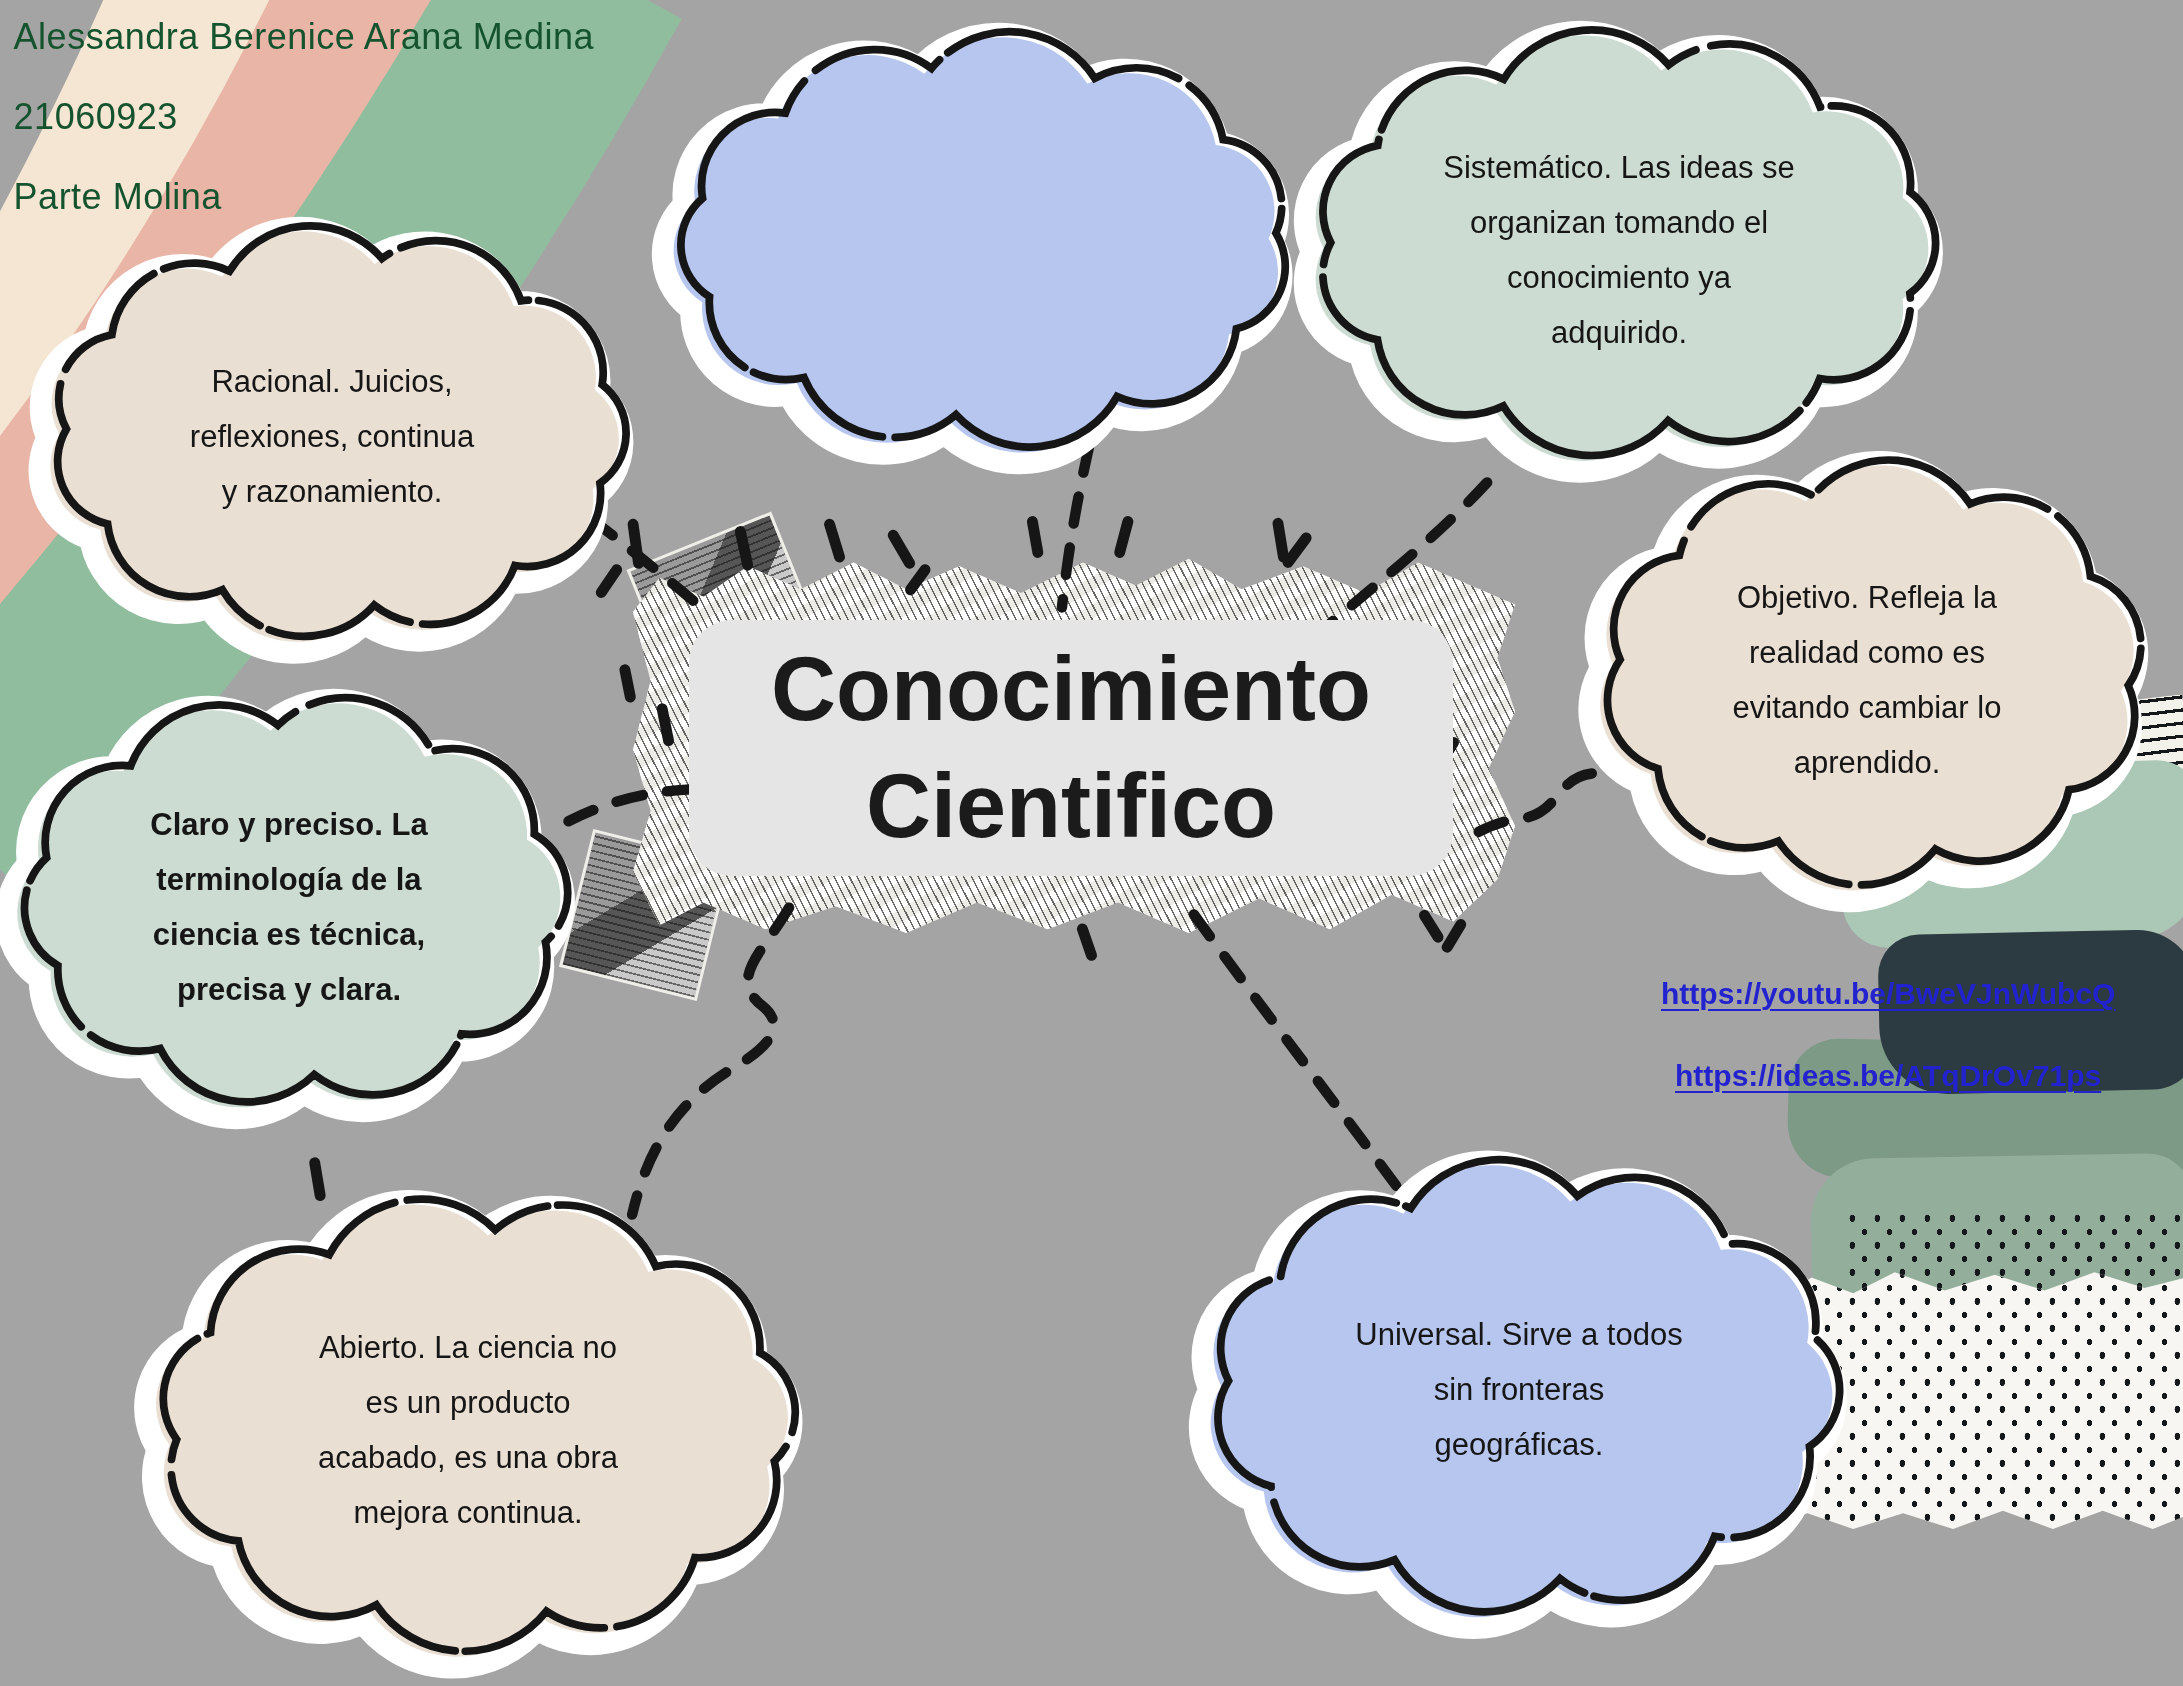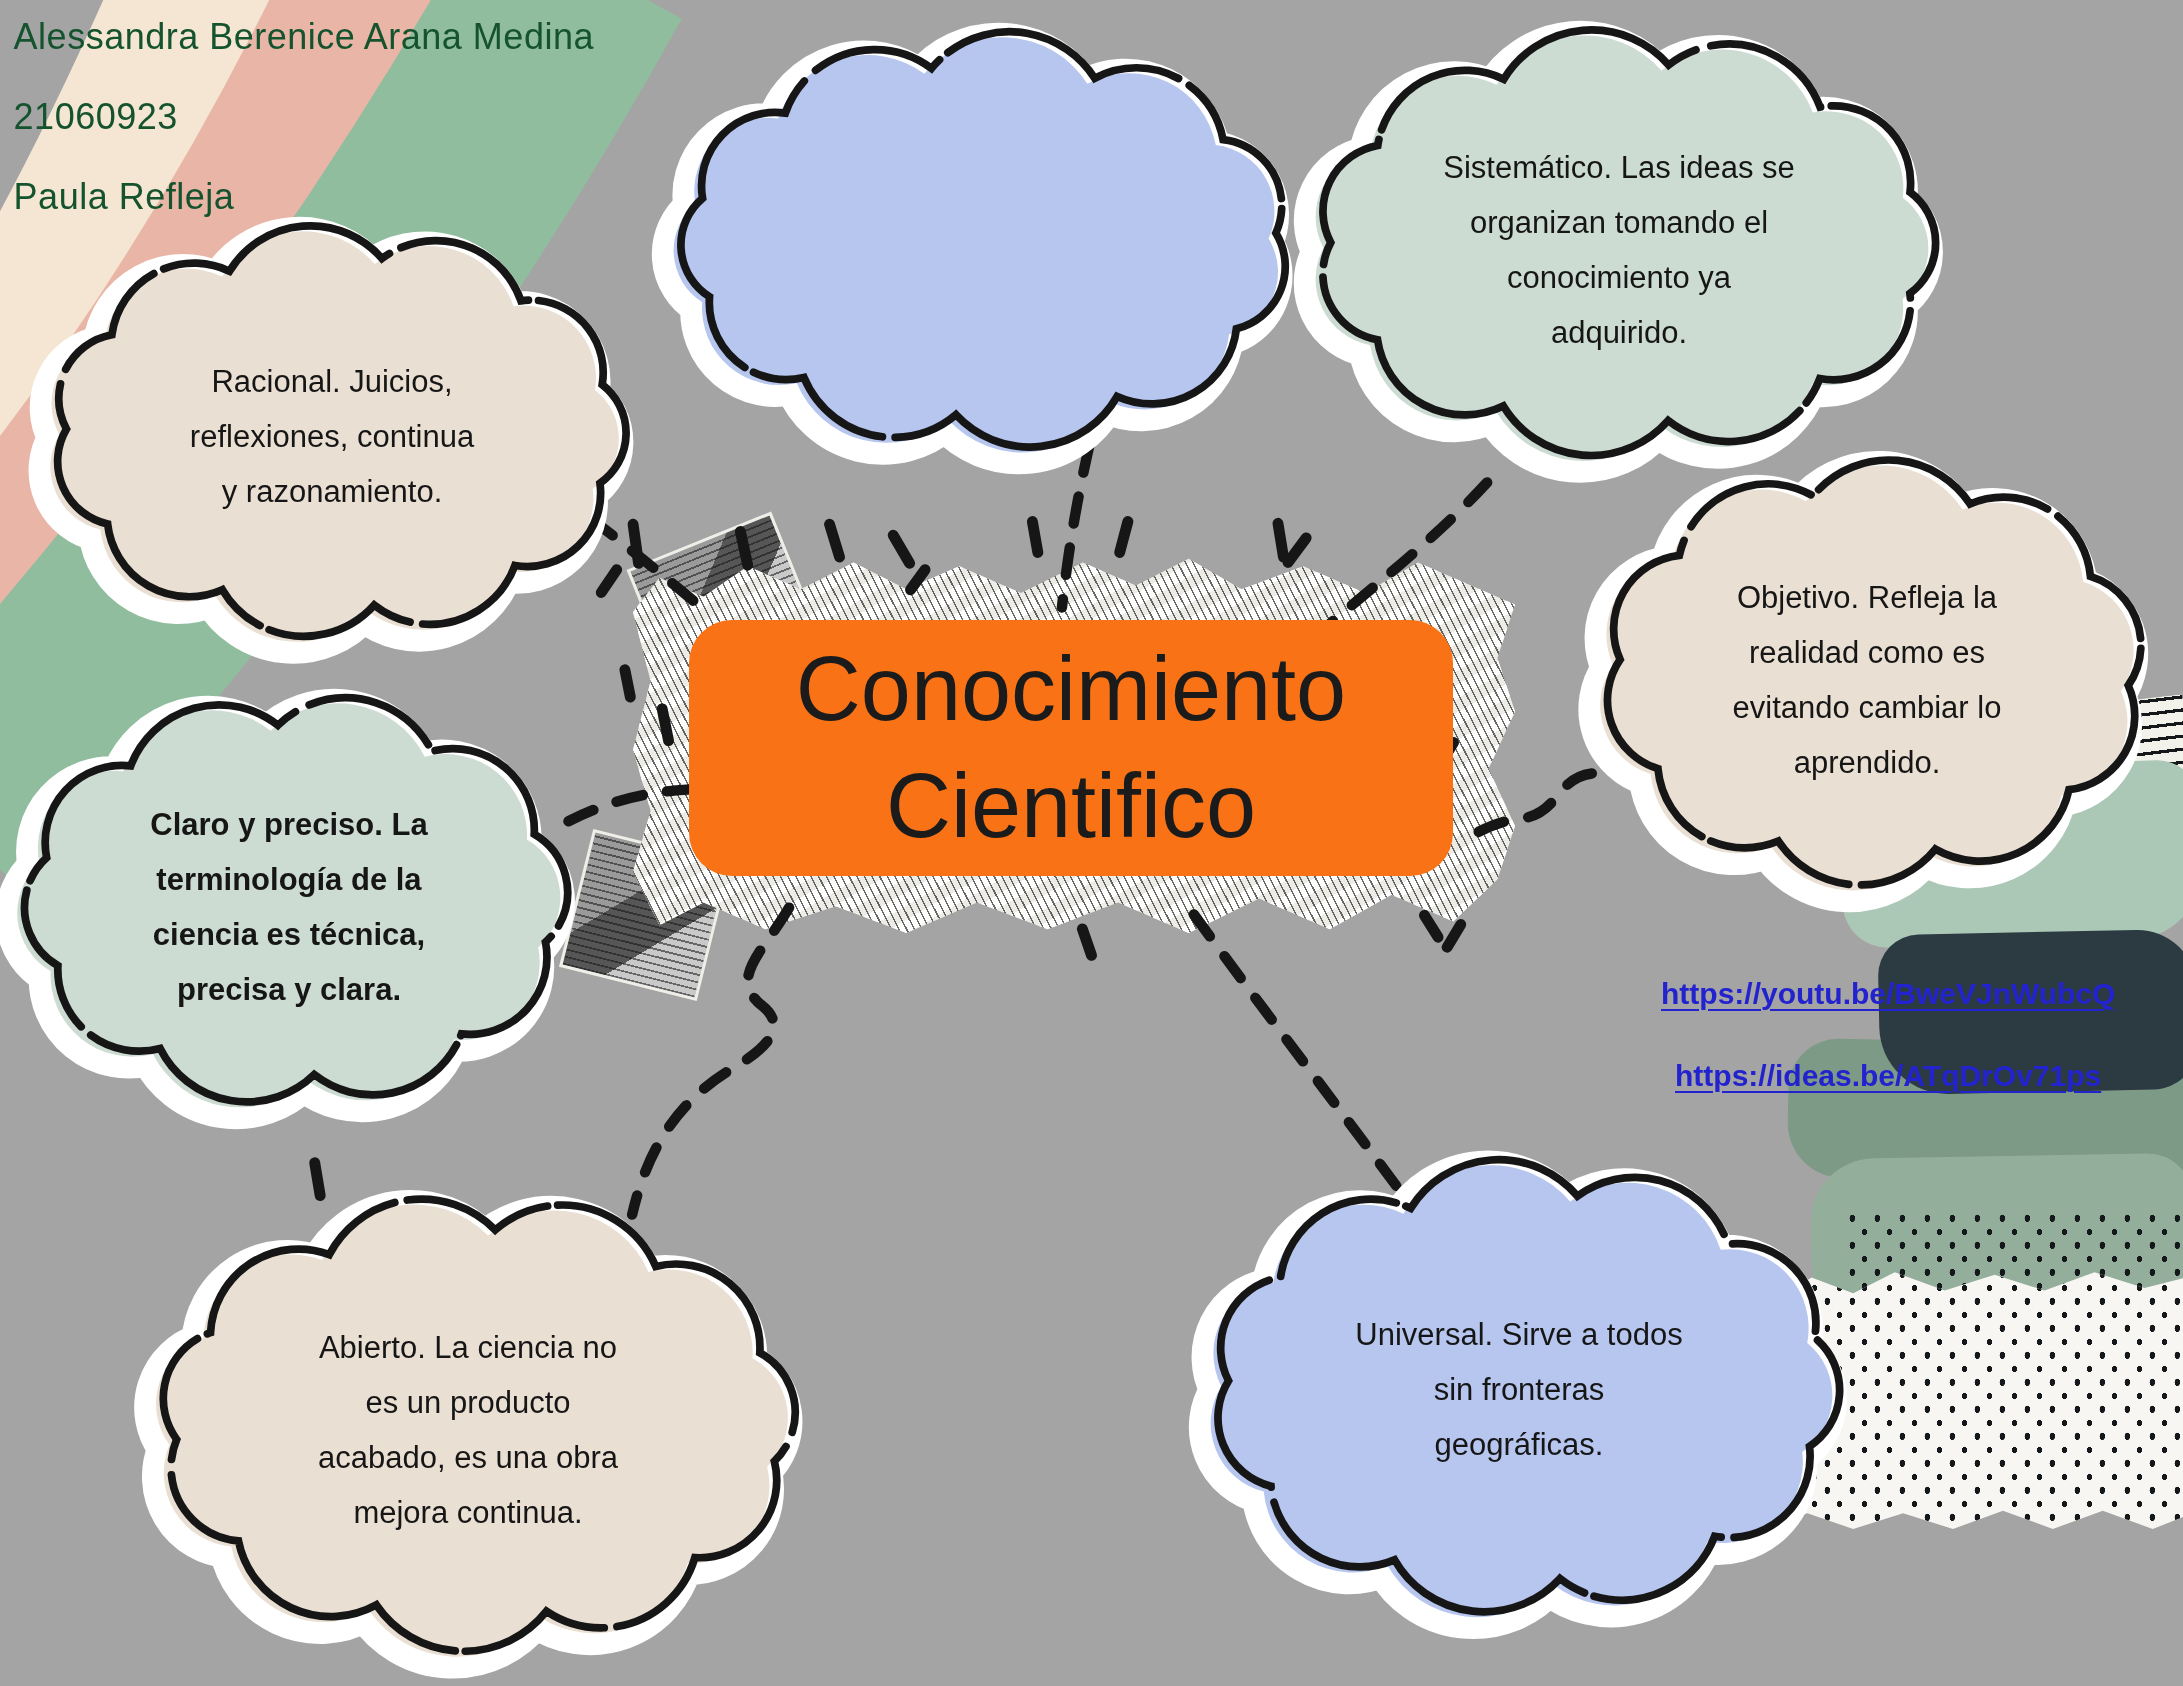--- a/index.html
+++ b/index.html
@@ -123,21 +123,21 @@
   <div class="deco sage-stroke" style="background-color: rgb(125, 154, 134);"></div>
   <div class="deco sage-light-stroke" style="background-color: rgb(147, 174, 155);"></div>
   <div class="deco dark-stroke" style="background-color: rgb(44, 59, 65);"></div>
   <div class="deco dots-overlay dots-pattern"></div>
   <div class="deco dotted-paper dots-pattern"></div>
 
   <div class="scrap scrap1"></div>
   <div class="scrap scrap2"></div>
   <div class="torn-paper"></div>
 
-  <div class="center-box" style="background-color: #f97316;">
+  <div class="center-box" style="background-color: #e5e5e5; font-weight: bold;">
     <div class="center-title">Conocimiento
 Cientifico</div>
   </div>
 
   <svg id="clouds-svg" width="2183" height="1687" viewBox="0 0 4800 3708">
       <g>
         <path d="M 1303.2 1073.8 A 161.2 161.2 0 0 1 1116.3 1254.6 A 199.4 199.4 0 0 1 806.8 1341.8 A 208.1 208.1 0 0 1 472.9 1307.9 A 180.2 180.2 0 0 1 220.6 1163.5 A 141.2 141.2 0 0 1 130.1 954.5 A 142.6 142.6 0 0 1 230.0 747.2 A 182.3 182.3 0 0 1 488.6 607.5 A 208.6 208.6 0 0 1 823.9 579.7 A 198.0 198.0 0 0 1 1129.4 672.7 A 159.1 159.1 0 0 1 1308.1 856.9 A 134.5 134.5 0 0 1 1303.2 1073.8 Z" fill="#ffffff" stroke="#ffffff" stroke-width="80" transform="translate(-8,8)"></path>
         <path d="M 1303.2 1073.8 A 161.2 161.2 0 0 1 1116.3 1254.6 A 199.4 199.4 0 0 1 806.8 1341.8 A 208.1 208.1 0 0 1 472.9 1307.9 A 180.2 180.2 0 0 1 220.6 1163.5 A 141.2 141.2 0 0 1 130.1 954.5 A 142.6 142.6 0 0 1 230.0 747.2 A 182.3 182.3 0 0 1 488.6 607.5 A 208.6 208.6 0 0 1 823.9 579.7 A 198.0 198.0 0 0 1 1129.4 672.7 A 159.1 159.1 0 0 1 1308.1 856.9 A 134.5 134.5 0 0 1 1303.2 1073.8 Z" fill="#eadfd3"></path>
         <path d="M 1303.2 1073.8 A 161.2 161.2 0 0 1 1116.3 1254.6 A 199.4 199.4 0 0 1 806.8 1341.8 A 208.1 208.1 0 0 1 472.9 1307.9 A 180.2 180.2 0 0 1 220.6 1163.5 A 141.2 141.2 0 0 1 130.1 954.5 A 142.6 142.6 0 0 1 230.0 747.2 A 182.3 182.3 0 0 1 488.6 607.5 A 208.6 208.6 0 0 1 823.9 579.7 A 198.0 198.0 0 0 1 1129.4 672.7 A 159.1 159.1 0 0 1 1308.1 856.9 A 134.5 134.5 0 0 1 1303.2 1073.8 Z" fill="none" stroke="#161616" stroke-width="17" stroke-linecap="round" stroke-dasharray="560 28 340 22 820 34 300 24" transform="translate(16,-12)"></path>
       </g>
@@ -191,19 +191,19 @@
   <div class="cloud-text" style="left:218px;top:1289px;width:500px;height:282px;">Abierto. La ciencia no
 es un producto
 acabado, es una obra
 mejora continua.</div>
   <div class="cloud-text" style="left:1269px;top:1253px;width:500px;height:273px;">Universal. Sirve a todos
 sin fronteras
 geográficas.</div>
 
   <div class="hdr author">Alessandra Berenice Arana Medina</div>
   <div class="hdr sid">21060923</div>
-  <div class="hdr teacher">Paula Refleja</div>
+  <div class="hdr teacher">Parte Molina</div>
 
   <a class="ylink ylink1" style="color: rgb(34, 34, 207);">https://youtu.be/BweVJnWubcQ</a>
   <a class="ylink ylink2" style="color: rgb(34, 34, 207);">https://ideas.be/ATqDrOv71ps</a>
 
 </div>
 
 
 </body></html>

